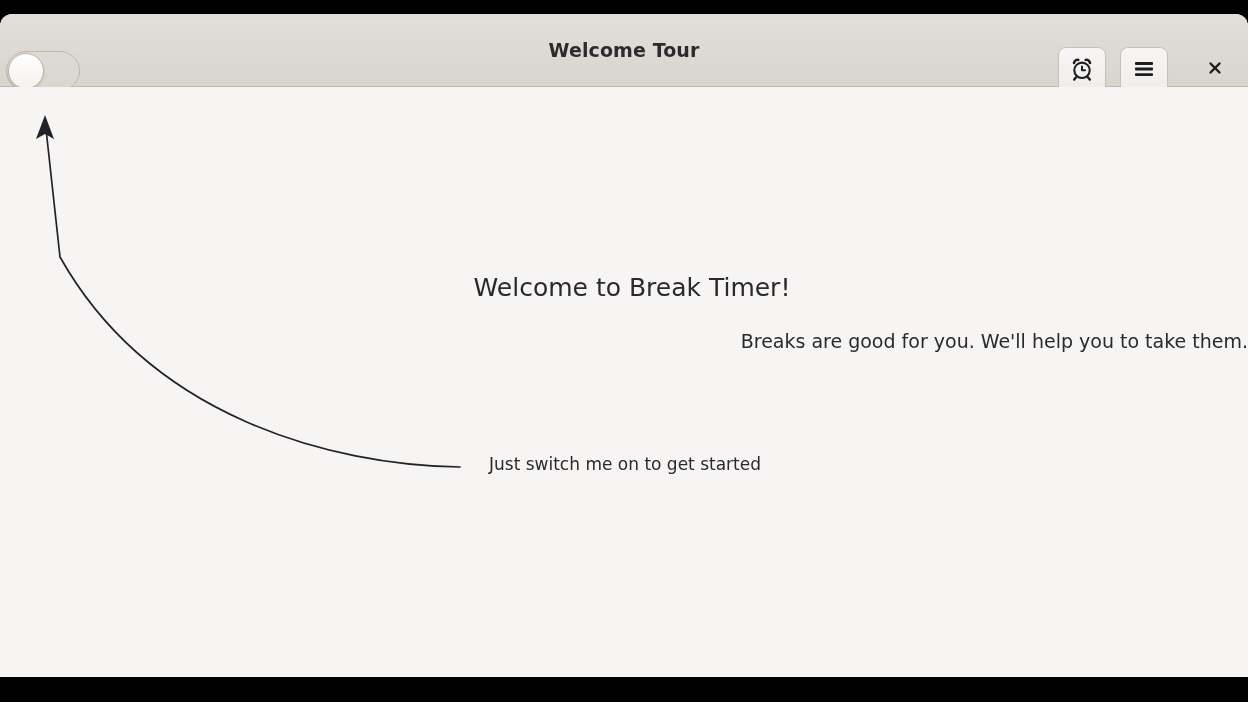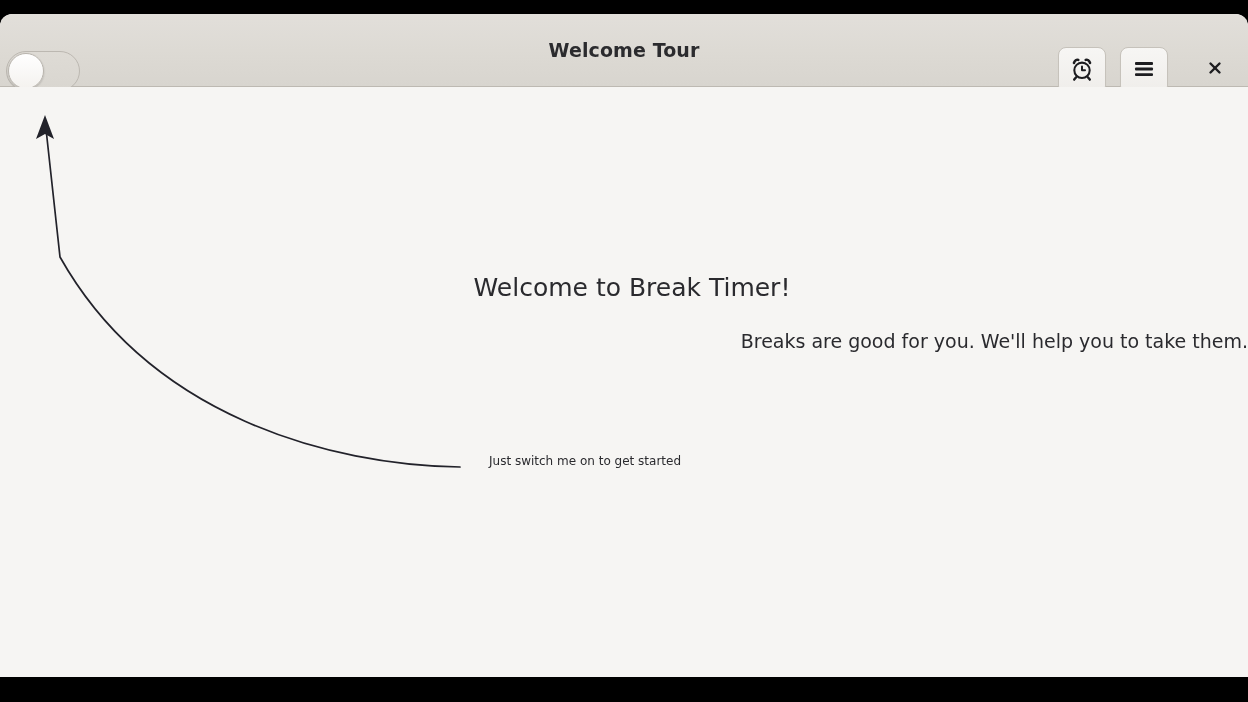--- a/index.html
+++ b/index.html
@@ -164,21 +164,21 @@
     font-size: 19px;
     font-weight: normal;
     color: #2a2a2e;
   }
 
   #arrow-label {
     position: absolute;
     left: 489px;
     top: 367px;
     font-family: "DejaVu Sans", sans-serif;
-    font-size: 12px;
+    font-size: 17px;
     color: #2a2a2e;
     white-space: nowrap;
   }
 </style>
 </head>
 <body>
 
 <div id="screen">
 
   <div id="window">

